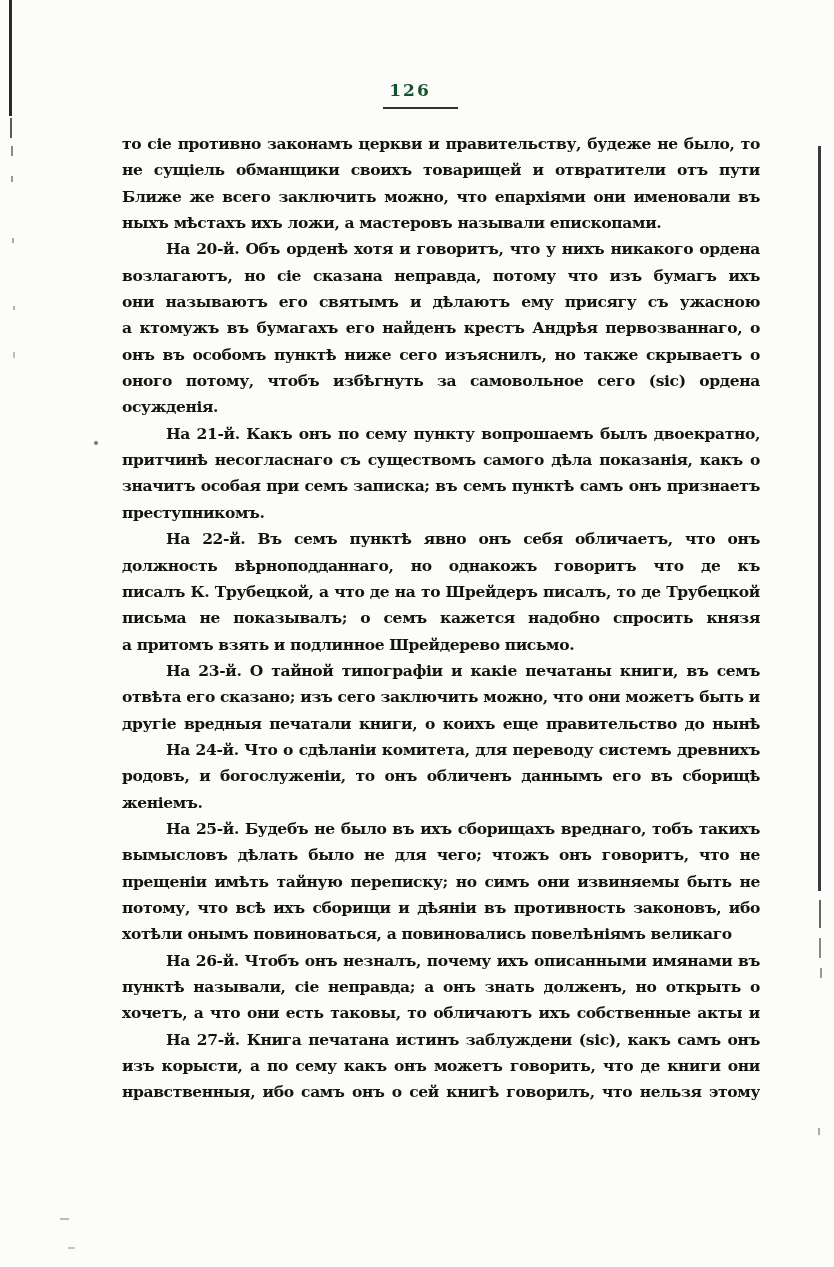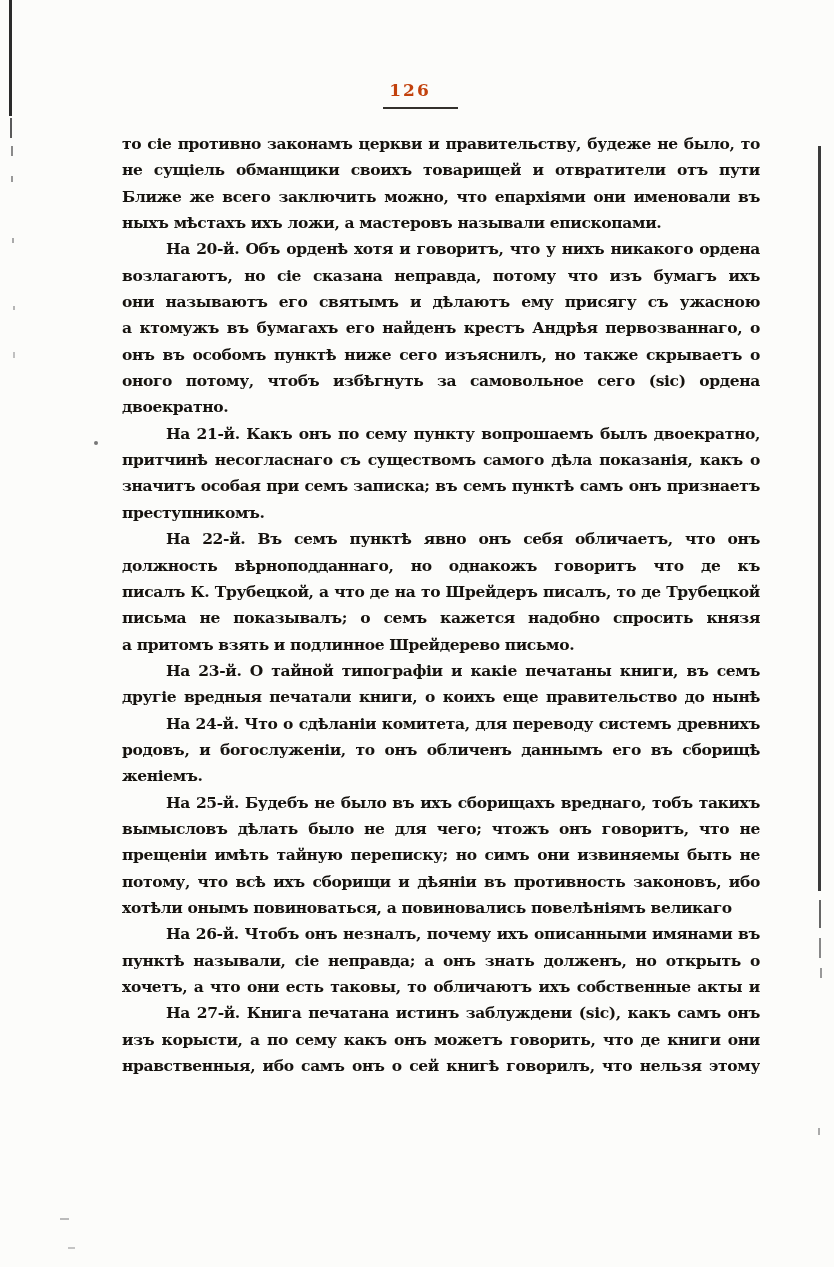--- a/index.html
+++ b/index.html
@@ -14,21 +14,21 @@
     width:834px;height:1267px;
     background:#fcfcfa;
     color:#151311;
   }
   
   .folio{
     position:absolute;left:0;top:80px;width:820px;
     text-align:center;
     font:700 17px/20px "DejaVu Serif",serif;
     letter-spacing:2px;
-    color:#c2410c;
+    color:#14532d;
   }
   .folio-rule{
     position:absolute;left:383px;top:107px;width:75px;height:2px;
     background:#33302c;
     box-shadow:0 2px 0 -1px #8a8680;
   }
   
   .text-block{
     position:absolute;left:122px;top:131px;width:638px;
   }
@@ -96,40 +96,41 @@
       <div class="ln last">ныхъ мѣстахъ ихъ ложи, а мастеровъ называли епископами.</div>
     </div>
 
     <div class="para">
       <div class="ln j ind">На 20-й. Объ орденѣ хотя и говоритъ, что у нихъ никакого ордена не-</div>
       <div class="ln j">возлагаютъ, но сіе сказана неправда, потому что изъ бумагъ ихъ видно, что</div>
       <div class="ln j">они называютъ его святымъ и дѣлаютъ ему присягу съ ужасною клятвою,</div>
       <div class="ln j">а ктомужъ въ бумагахъ его найденъ крестъ Андрѣя первозваннаго, о чемъ</div>
       <div class="ln j">онъ въ особомъ пунктѣ ниже сего изъяснилъ, но также скрываетъ о ношенія</div>
       <div class="ln j">оного потому, чтобъ избѣгнуть за самовольное сего (sic) ордена законнаго</div>
-      <div class="ln last">двоекратно.</div>
+      <div class="ln last">осужденія.</div>
     </div>
 
     <div class="para">
       <div class="ln j ind">На 21-й. Какъ онъ по сему пункту вопрошаемъ былъ двоекратно, по</div>
       <div class="ln j">притчинѣ несогласнаго съ существомъ самого дѣла показанія, какъ о томъ</div>
       <div class="ln j">значитъ особая при семъ записка; въ семъ пунктѣ самъ онъ признаетъ себя</div>
       <div class="ln last">преступникомъ.</div>
     </div>
 
     <div class="para">
       <div class="ln j ind">На 22-й. Въ семъ пунктѣ явно онъ себя обличаетъ, что онъ преступилъ</div>
       <div class="ln j">должность вѣрноподданнаго, но однакожъ говоритъ что де къ Шрейдеру</div>
       <div class="ln j">писалъ К. Трубецкой, а что де на то Шрейдеръ писалъ, то де Трубецкой</div>
       <div class="ln j">письма не показывалъ; о семъ кажется надобно спросить князя Трубецкова,</div>
       <div class="ln last">а притомъ взять и подлинное Шрейдерево письмо.</div>
     </div>
 
     <div class="para">
       <div class="ln j ind">На 23-й. О тайной типографіи и какіе печатаны книги, въ семъ пунктѣ</div>
+      <div class="ln j">отвѣта его сказано; изъ сего заключить можно, что они можетъ быть и</div>
       <div class="ln j">другіе вредныя печатали книги, о коихъ еще правительство до нынѣ неиз-</div>
     </div>
 
     <div class="para">
       <div class="ln j ind">На 24-й. Что о сдѣланіи комитета, для переводу системъ древнихъ на-</div>
       <div class="ln j">родовъ, и богослуженіи, то онъ обличенъ даннымъ его въ сборищѣ предло-</div>
       <div class="ln last">женіемъ.</div>
     </div>
 
     <div class="para">

